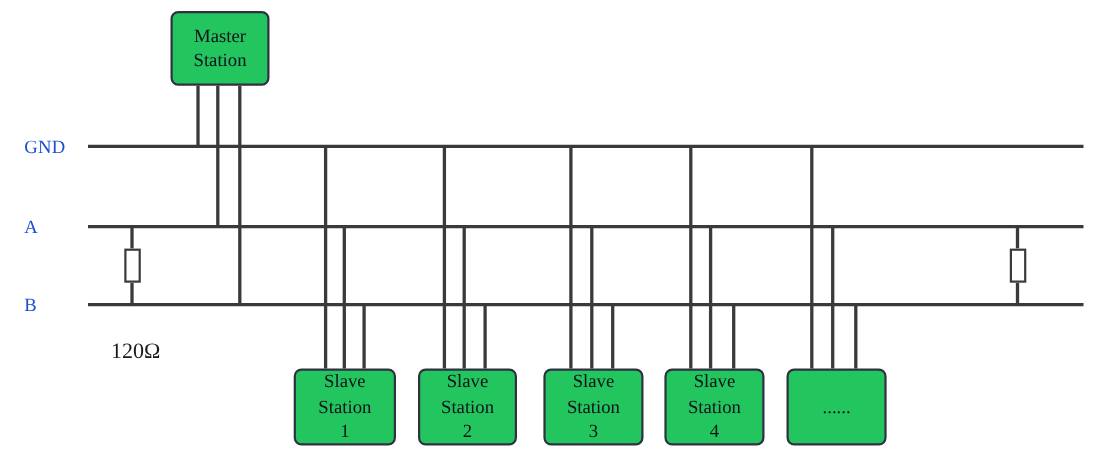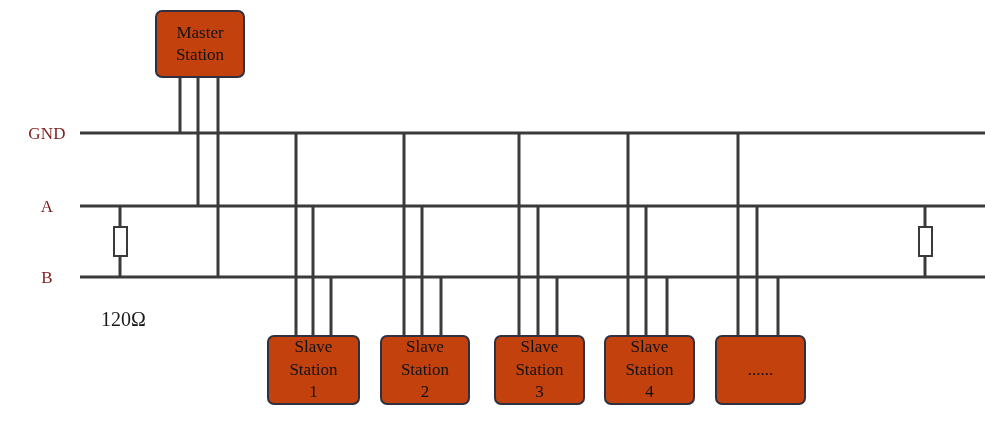--- a/index.html
+++ b/index.html
@@ -11,35 +11,35 @@
     position: relative;
     width: 1007px;
     height: 431px;
     background: #ffffff;
     font-family: "Liberation Serif", "DejaVu Serif", serif;
     overflow: hidden;
   }
   .bus-label {
     position: absolute;
     font-size: 17px;
-    color: #7f1d1d;
-    text-align: center;
+    color: #1d4ed8;
+    text-align: left;
     letter-spacing: 0.3px;
     white-space: nowrap;
   }
   .resistor-label {
     position: absolute;
     font-size: 20px;
     color: #1a1a1a;
     white-space: nowrap;
   }
   .station-box {
     position: absolute;
     box-sizing: border-box;
-    background: #c2410c;
+    background: #22c55e;
     border: 2px solid #2f3142;
     border-radius: 7px;
     display: flex;
     flex-direction: column;
     align-items: center;
     justify-content: center;
     color: #13131c;
     font-size: 17px;
     line-height: 1.32;
     z-index: 5;

